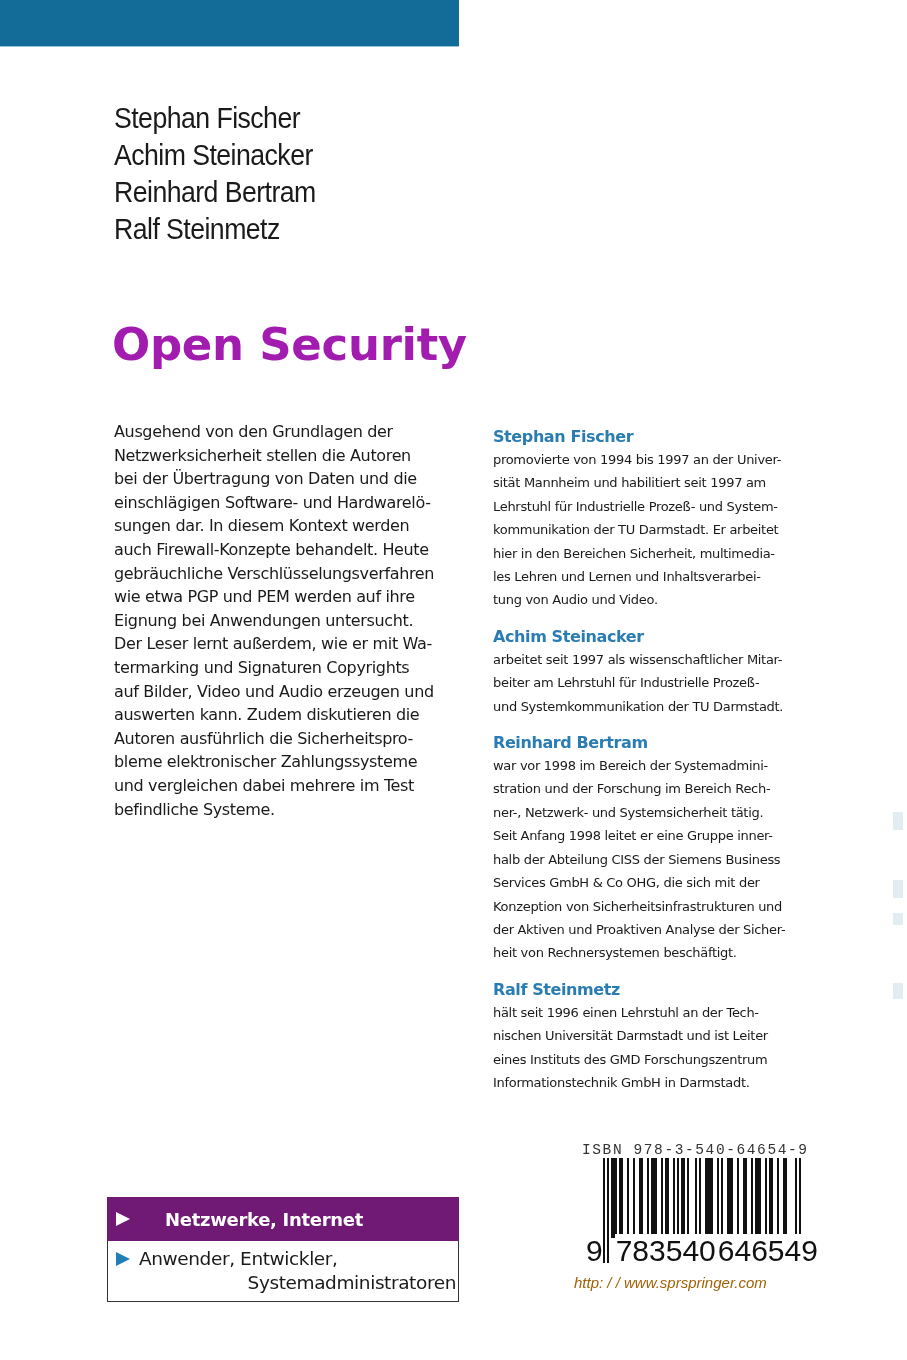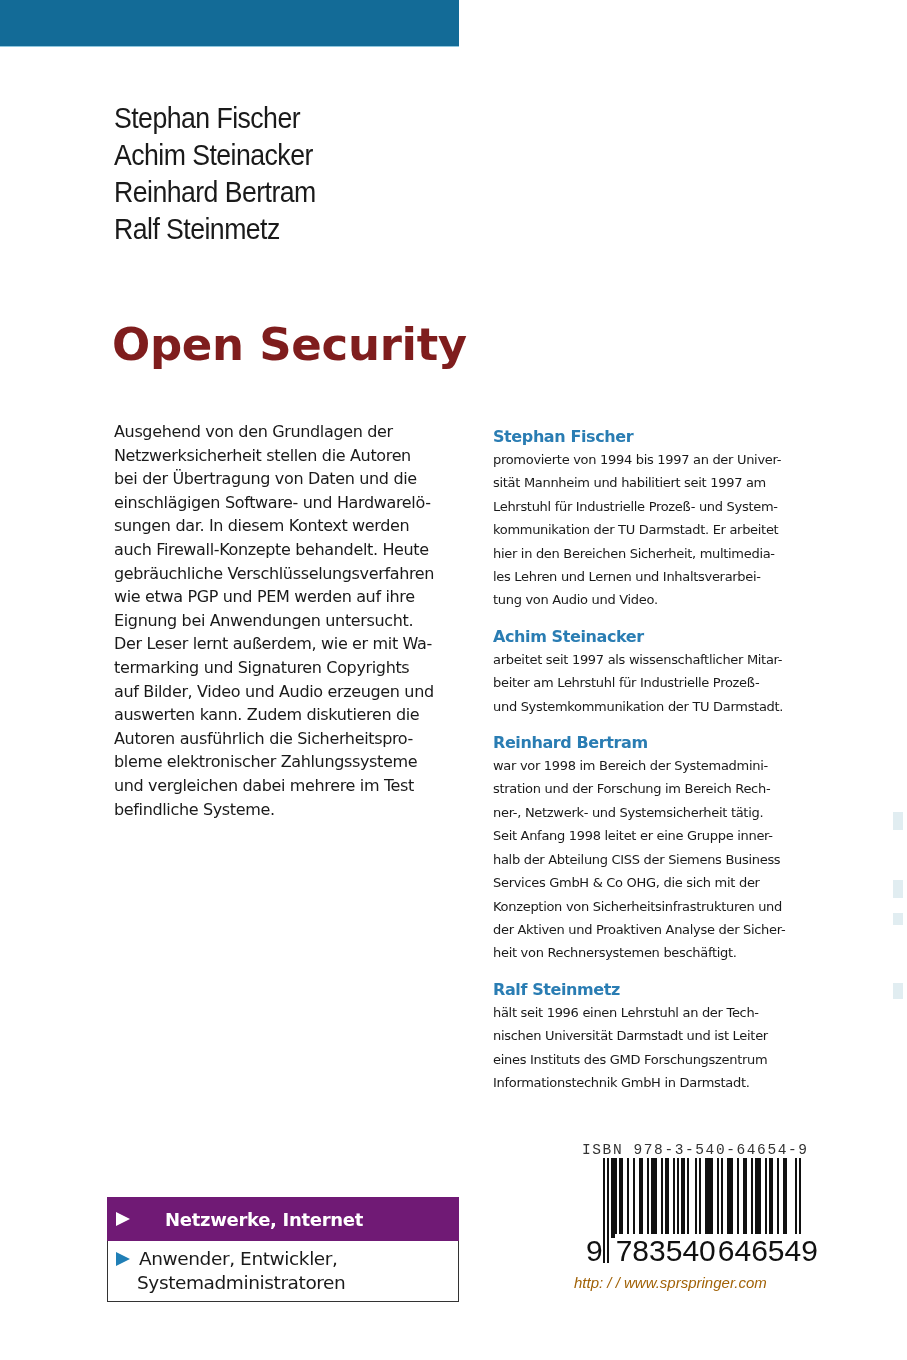--- a/index.html
+++ b/index.html
@@ -14,21 +14,21 @@
     .authors {
       position: absolute; left: 114px; top: 100px;
       font-family: "Liberation Sans", sans-serif; font-size: 29px;
       line-height: 37px; color: #1a1a1a; letter-spacing: -0.6px;
       transform: scaleX(0.92); transform-origin: left top;
     }
     .authors div { white-space: nowrap; }
     .book-title {
       position: absolute; left: 112px; top: 318px;
       font-family: "DejaVu Sans", sans-serif; font-weight: bold;
-      font-size: 45px; color: #7f1d1d; letter-spacing: -0.3px; white-space: nowrap;
+      font-size: 45px; color: #a21caf; letter-spacing: -0.3px; white-space: nowrap;
     }
     .description {
       position: absolute; left: 114px; top: 420px; width: 360px;
       font-family: "DejaVu Sans", sans-serif; font-size: 16px;
       line-height: 23.6px; color: #1a1a1a; letter-spacing: -0.35px;
     }
     .description div { white-space: nowrap; }
     .bios {
       position: absolute; left: 493px; top: 426px; width: 360px;
     }
@@ -63,21 +63,21 @@
     }
     .series-body .row { display: flex; align-items: flex-start; }
     .series-body .tri {
       width: 0; height: 0; border-top: 7px solid transparent; border-bottom: 7px solid transparent;
       border-left: 14px solid #207fb6; margin-top: 5px; margin-right: 9px; flex: none;
     }
     .series-body .text {
       font-family: "DejaVu Sans", sans-serif; font-size: 18.5px; line-height: 24px;
       color: #1a1a1a; letter-spacing: -0.4px; white-space: nowrap;
     }
-    .series-body .text2 { padding-left: 21px; }
+    .series-body .text2 { padding-left: 21px; text-align: right; }
     .isbn-text {
       position: absolute; left: 582px; top: 1142px;
       font-family: "Liberation Mono", monospace; font-size: 14.5px; color: #333;
       letter-spacing: 1.6px; white-space: nowrap;
     }
     .barcode {
       position: absolute; left: 603px; top: 1158px; width: 200px; height: 105px;
     }
     .barcode-digits {
       position: absolute; left: 586px; top: 1234px;

